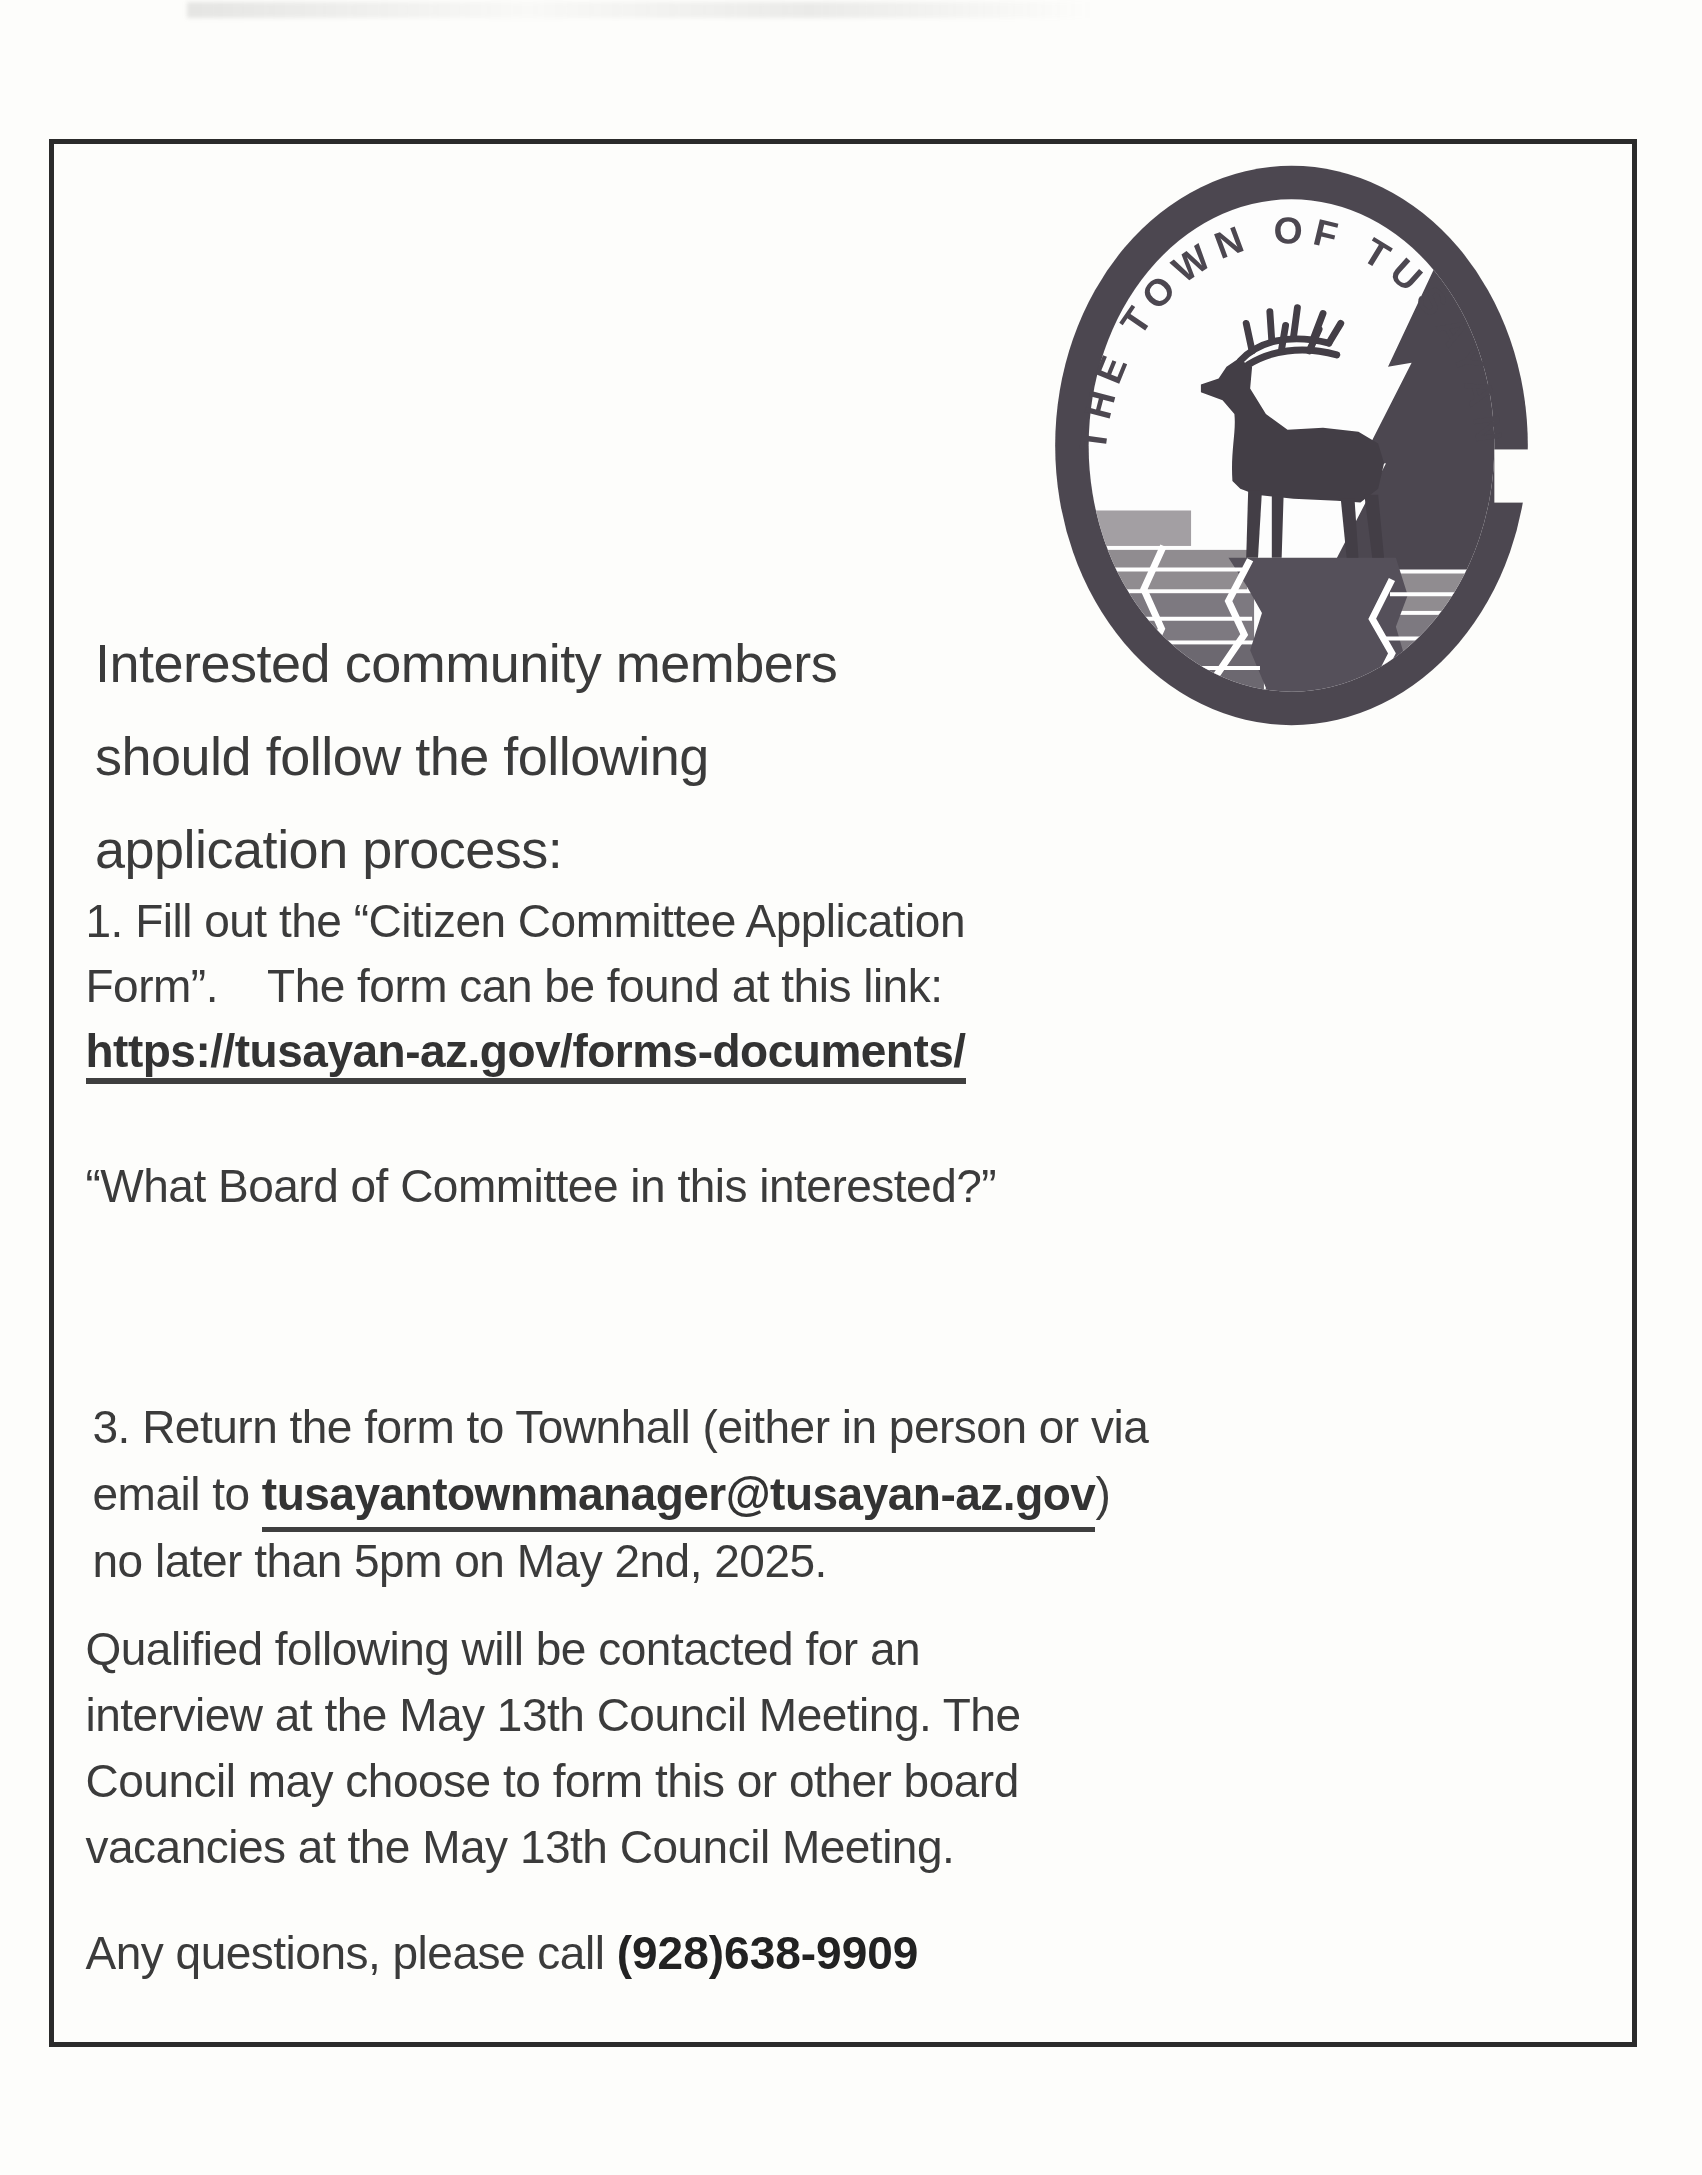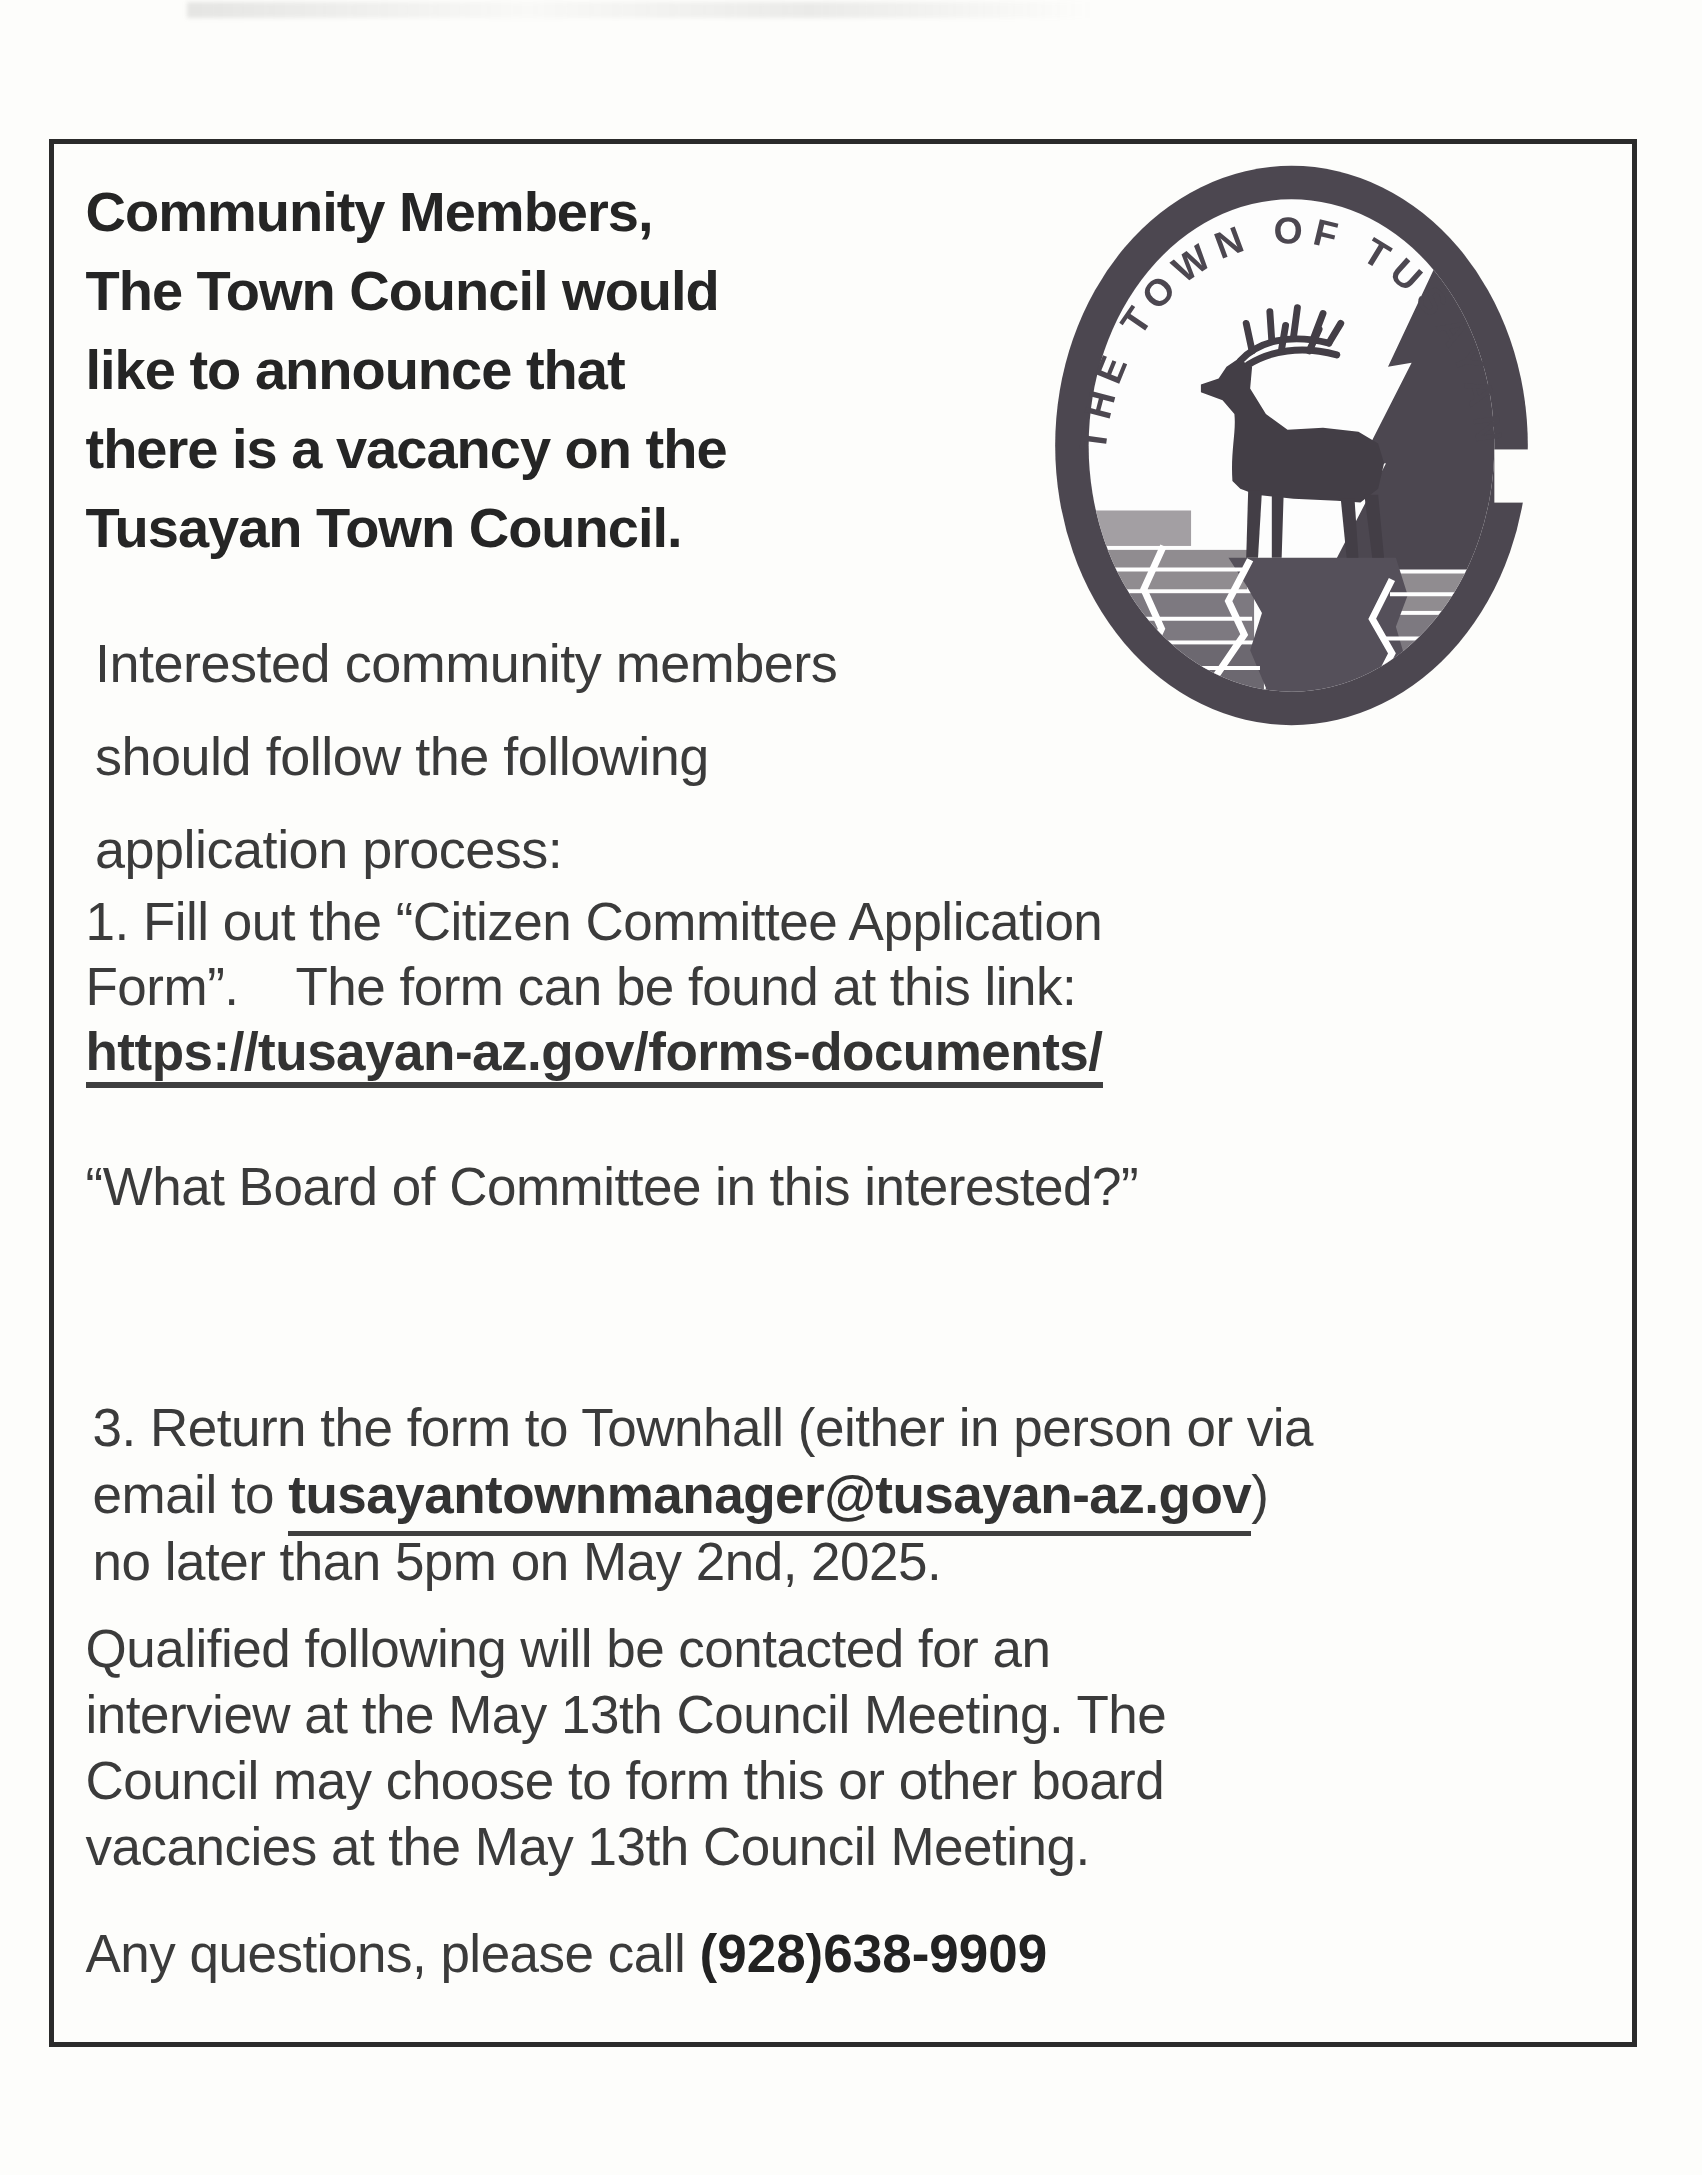--- a/index.html
+++ b/index.html
@@ -25,21 +25,21 @@
     font-size:56px;font-weight:bold;line-height:79px;
     letter-spacing:-1px;color:#252525;
   }
   .intro{
     left:41px;top:473px;width:887px;
     font-size:54px;font-weight:normal;line-height:93px;
     letter-spacing:-0.5px;color:#3b3b3b;
   }
   .bodyblock{
     left:31.5px;width:1507px;
-    font-size:53px;font-weight:normal;
+    font-size:46px;font-weight:normal;
     letter-spacing:-0.5px;color:#3b3b3b;
   }
   .step1{top:745px;line-height:65px;}
   .step2{top:1007px;line-height:71px;}
   .step3{top:1250px;line-height:67px;margin-left:7px;}
   .qualified{top:1472px;line-height:66px;}
   .closing{top:1775px;line-height:69px;}
   a.doc-link{
     color:#333333;font-weight:bold;text-decoration:none;
     border-bottom:6.9px solid #3f3f3f;padding-bottom:1px;margin-top:24px;
@@ -52,27 +52,20 @@
   .logo{left:989px;top:11.8px;width:497px;height:579px;}
 </style>
 </head>
 <body>
 
 <div class="page">
   <div class="scan-smudge"></div>
 
   <div class="border-box">
 
-    <div class="abs heading">
-      <div>Community Members,</div>
-      <div>The Town Council would</div>
-      <div>like to announce that</div>
-      <div>there is a vacancy on the</div>
-      <div>Tusayan Town Council.</div>
-    </div>
 
     <svg class="abs logo" viewBox="0 0 500 588" aria-hidden="true">
       <defs>
         <clipPath id="sealClip">
             <ellipse cx="250" cy="294" rx="206" ry="250"></ellipse>
           </clipPath>
         <path id="arcPath" d="M 80,430 A 190,236 0 1 1 420,430" fill="none"></path>
       </defs>
 
       <g>

